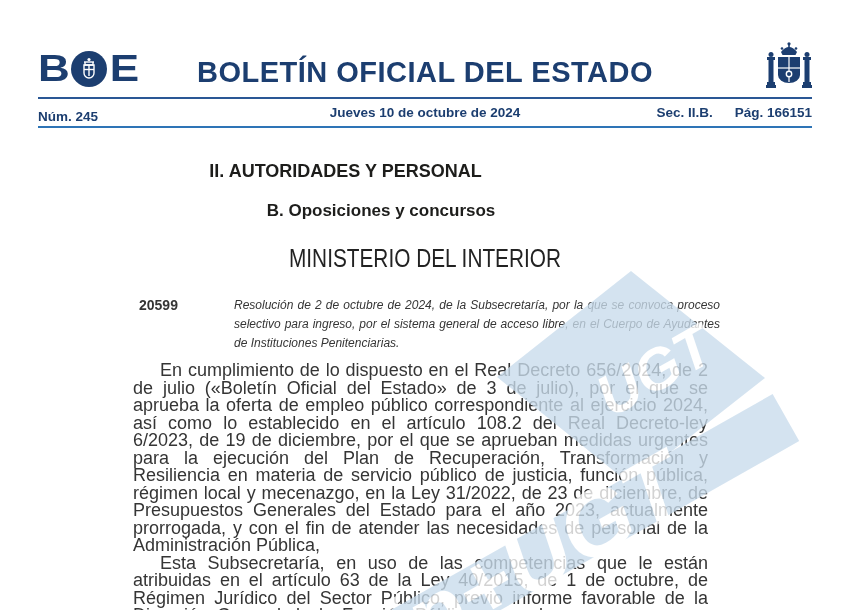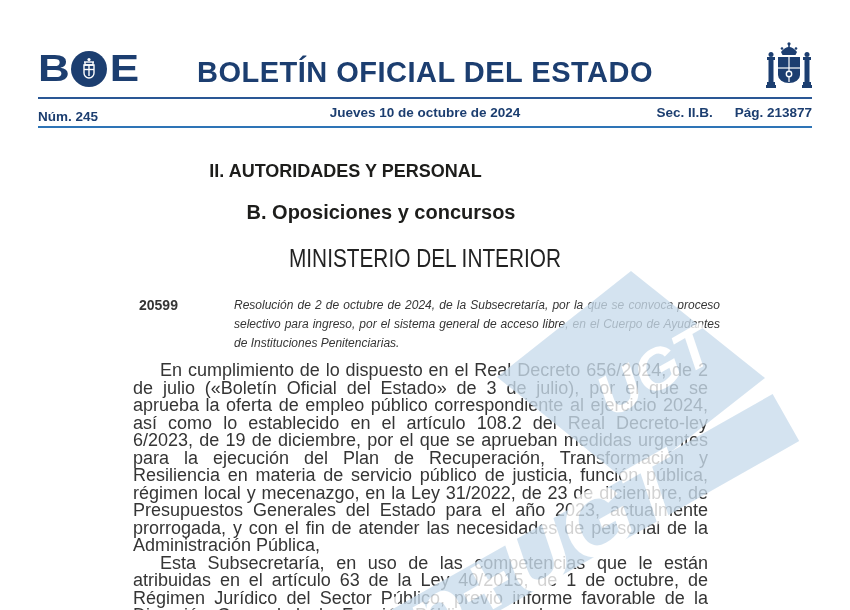--- a/index.html
+++ b/index.html
@@ -21,21 +21,21 @@
   .rule-bottom{position:absolute;left:38px;top:126px;width:774px;height:2px;background:#2e74b6;}
   .header-bar{
     position:absolute;left:38px;top:105px;width:774px;height:18px;
     color:#1c3e70;font-size:13.5px;font-weight:bold;
   }
   .issue{position:absolute;left:0;top:4px;}
   .pubdate{position:absolute;left:0;width:100%;text-align:center;top:0;}
   .secpag{position:absolute;right:0;top:0;display:flex;gap:22px;}
   
   .h-section{position:absolute;left:0;top:161px;width:691px;text-align:center;font-size:18px;font-weight:bold;color:#1d1d1b;}
-  .h-subsection{position:absolute;left:0;top:201px;width:762px;text-align:center;font-size:20px;font-weight:bold;color:#1d1d1b;}
+  .h-subsection{position:absolute;left:0;top:201px;width:762px;text-align:center;font-size:17px;font-weight:bold;color:#1d1d1b;}
   .h-ministry{
     position:absolute;left:0;top:243px;width:850px;text-align:center;
     font-size:26px;font-weight:400;color:#222;
     transform:scaleX(0.8);transform-origin:center;
   }
   
   .entry-number{position:absolute;left:139px;top:297px;font-size:14px;font-weight:bold;color:#353535;text-align:center;}
   .entry-summary{
     position:absolute;left:234px;top:296px;width:486px;
     font-size:12px;font-style:italic;line-height:19px;color:#353535;text-align:justify;
@@ -107,21 +107,21 @@
       </svg>
     </div>
 
     <div class="rule-top"></div>
 
     <div class="header-bar">
       <span class="issue">Núm. 245</span>
       <span class="pubdate">Jueves 10 de octubre de 2024</span>
       <span class="secpag">
         <span>Sec. II.B.</span>
-        <span>Pág. 213877</span>
+        <span>Pág. 166151</span>
       </span>
     </div>
 
     <div class="rule-bottom"></div>
 
     <div class="h-section">II. AUTORIDADES Y PERSONAL</div>
     <div class="h-subsection">B. Oposiciones y concursos</div>
     <div class="h-ministry">MINISTERIO DEL INTERIOR</div>
 
     <div class="entry-number">20599</div>

